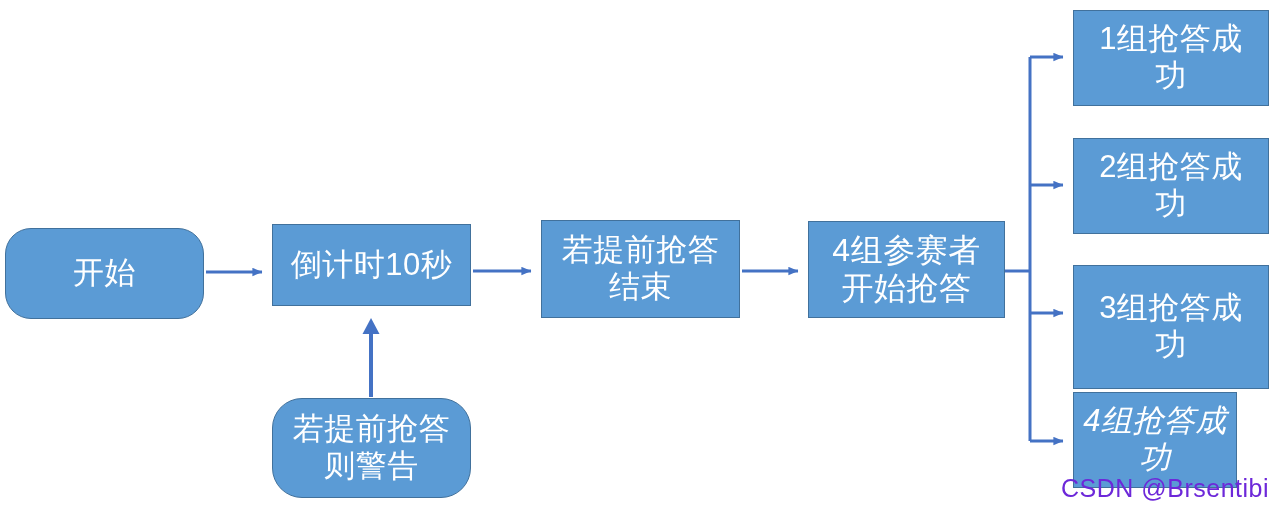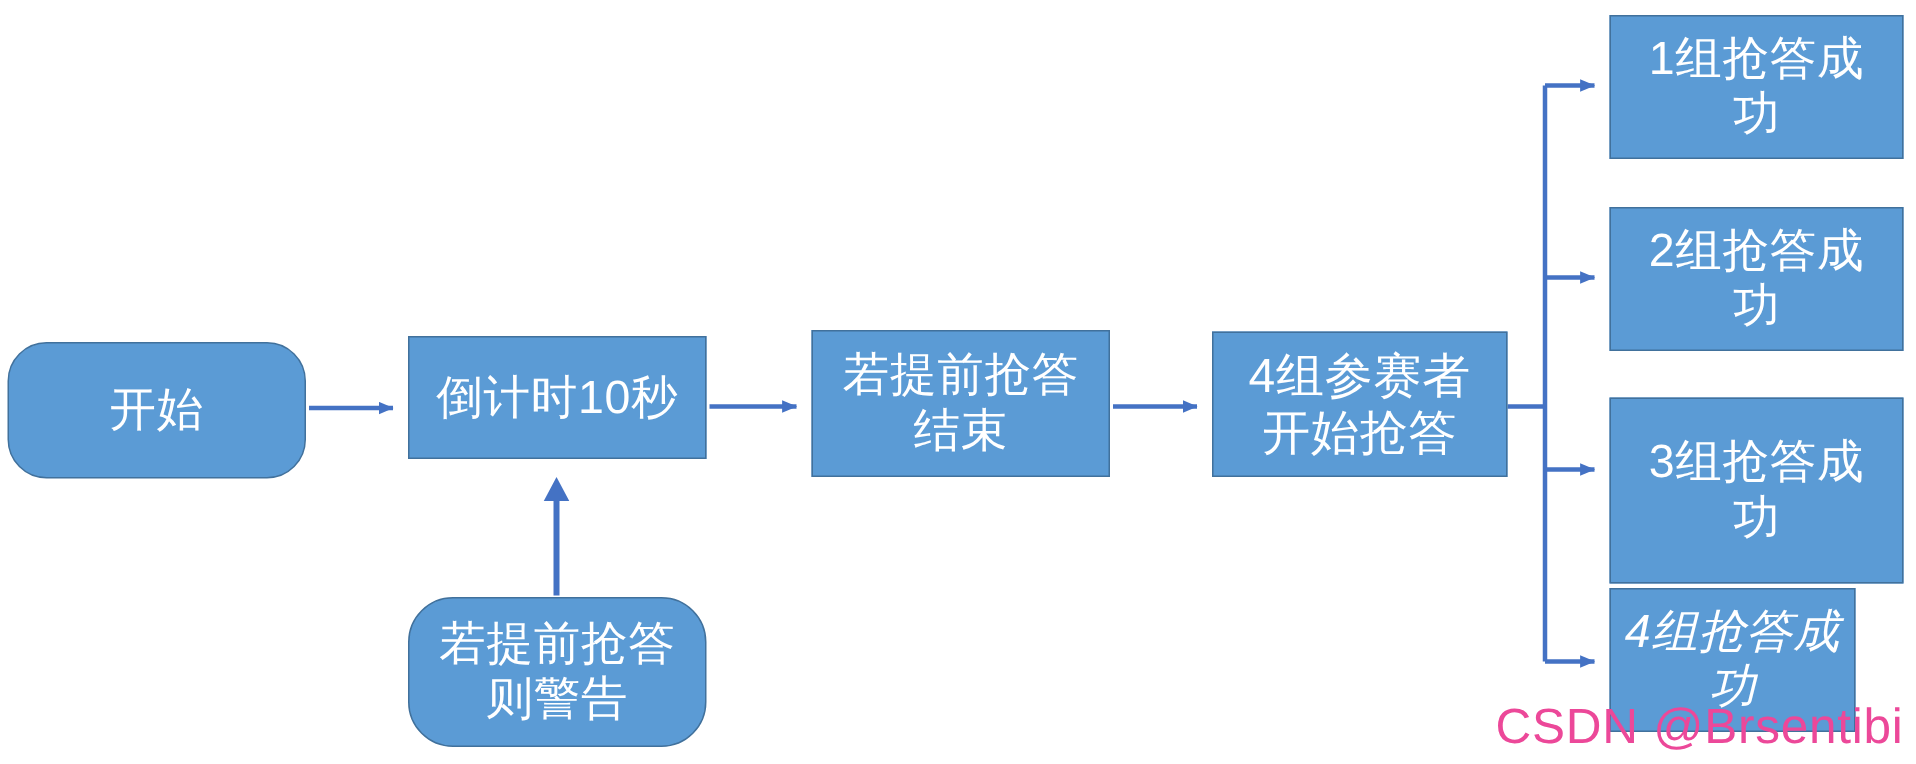--- a/index.html
+++ b/index.html
@@ -56,22 +56,22 @@
     left: 0; top: 0;
     width: 1277px;
     height: 509px;
     z-index: 1;
     pointer-events: none;
   }
   #watermark {
     position: absolute;
     right: 8px;
     bottom: 6px;
-    color: #ec4899;
-    font-size: 33px;
+    color: #6d28d9;
+    font-size: 25px;
     letter-spacing: 0.5px;
     z-index: 5;
     font-family: "Liberation Sans", "DejaVu Sans", sans-serif;
   }
 </style>
 </head>
 <body>
 
 <div id="canvas">
 

